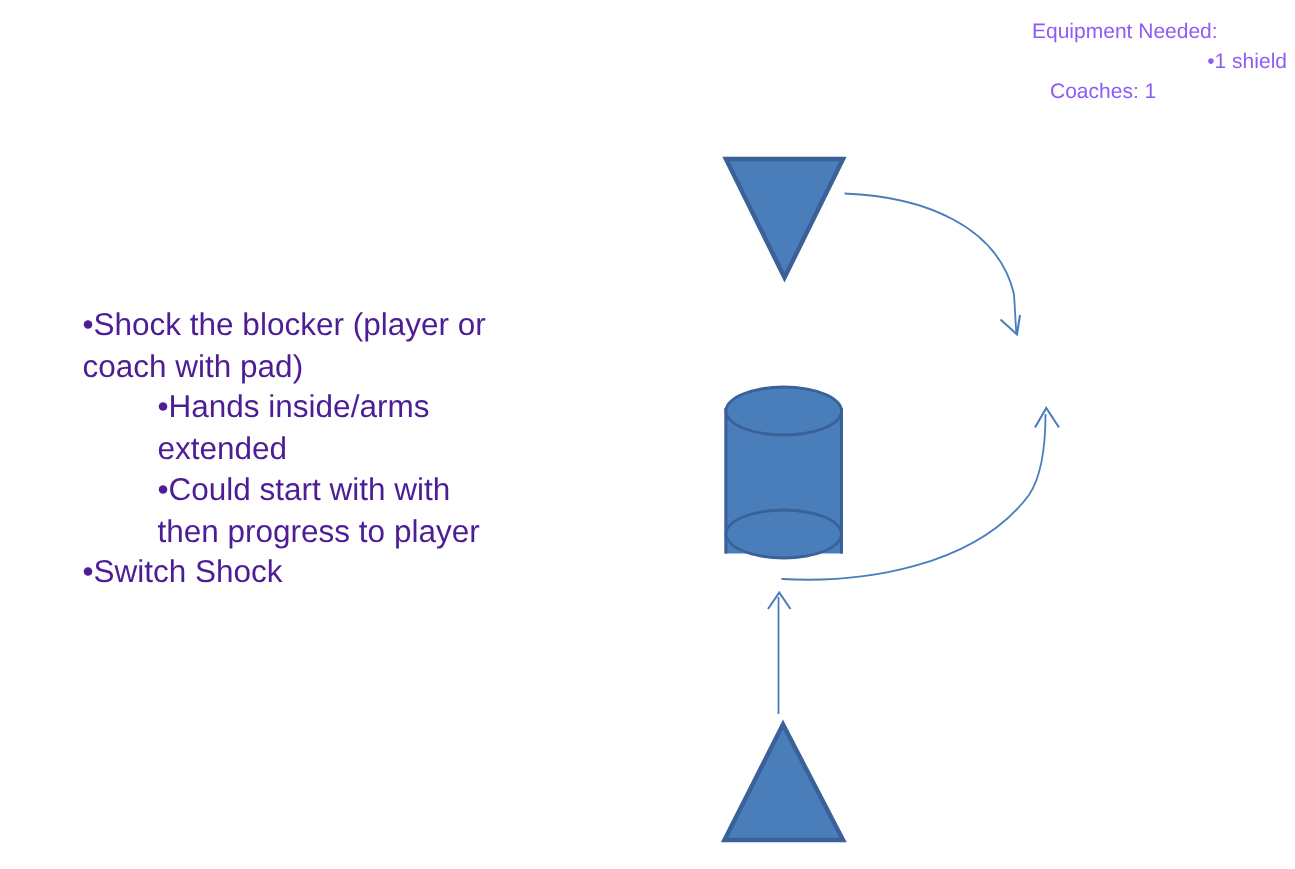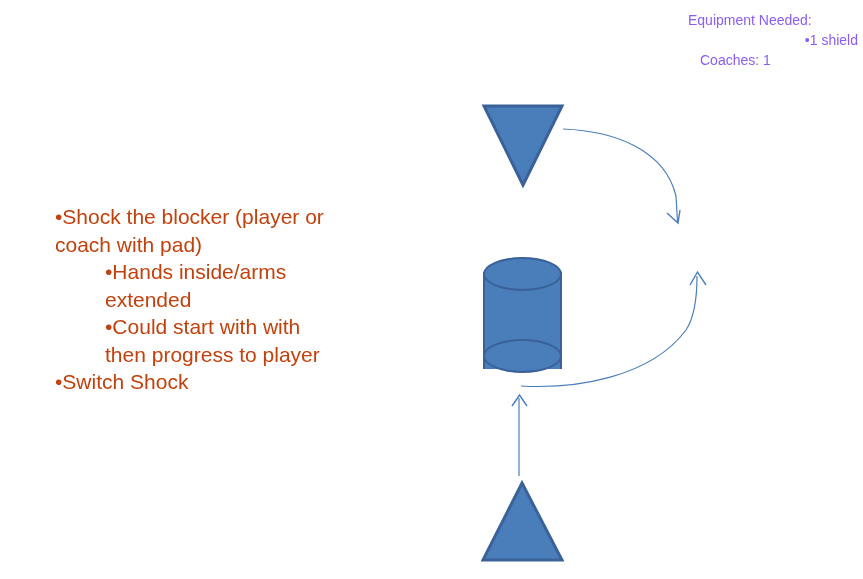--- a/index.html
+++ b/index.html
@@ -45,21 +45,21 @@
   }
 
   
   #instructions {
     position: absolute;
     left: 55px;
     top: 203px;
     width: 290px;
     font-size: 21px;
     line-height: 27.5px;
-    color: #c2410c;
+    color: #4c1d95;
   }
   #instructions .lvl1 {
     text-indent: 0;
     padding-left: 0;
   }
   #instructions .lvl2 {
     padding-left: 50px;
   }
 
   

